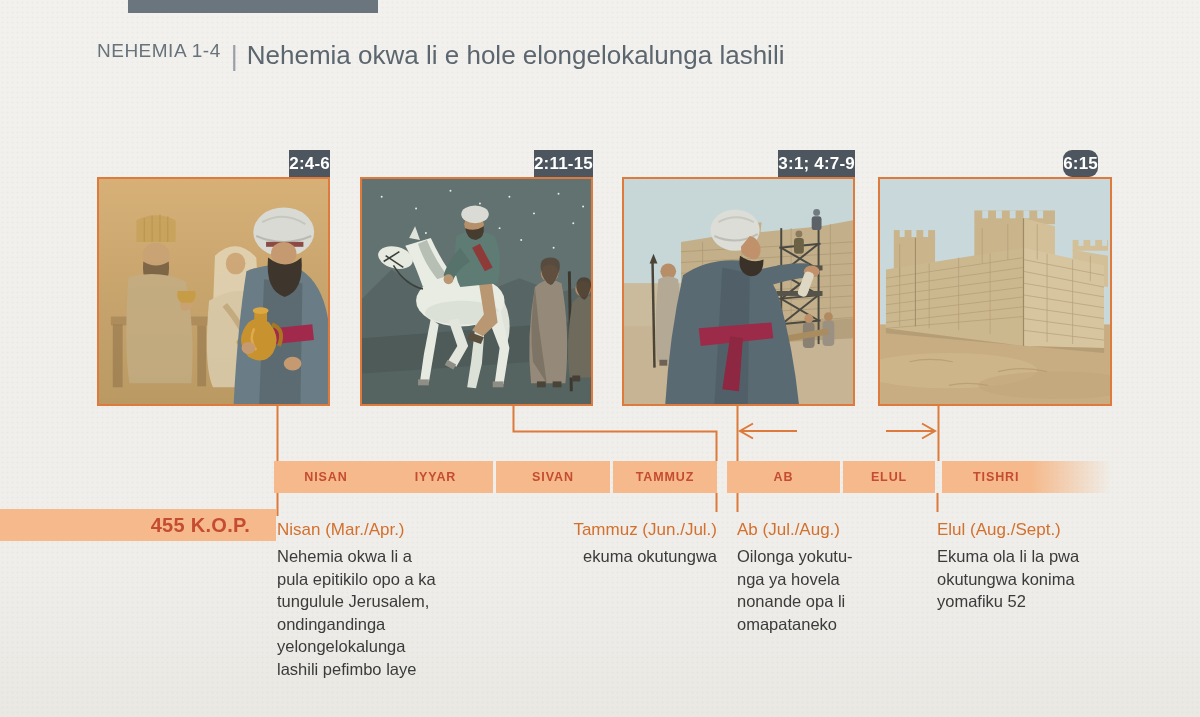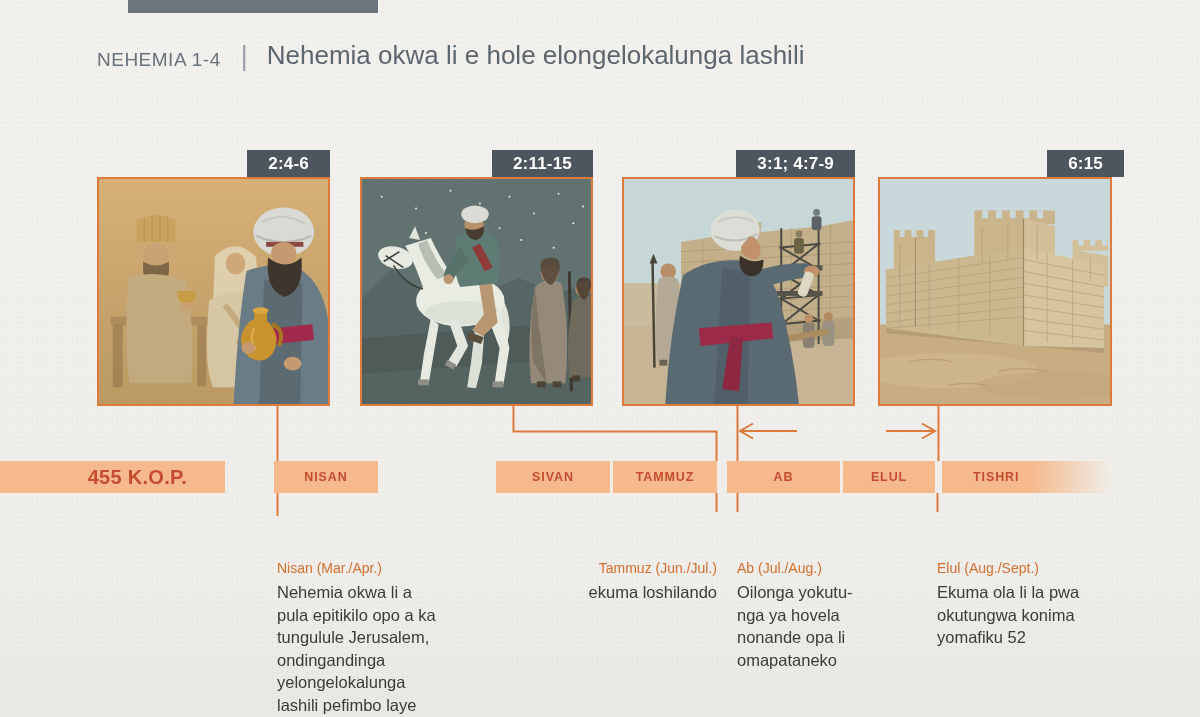--- a/index.html
+++ b/index.html
@@ -10,55 +10,55 @@
   }
   #stage{
     position:relative;width:1200px;height:717px;
     background:
       radial-gradient(rgba(90,80,60,0.025) 1px, transparent 1.2px),
       linear-gradient(180deg,#f2f1ed 0%,#efeeea 78%,#e9e8e3 100%);
     background-size:5px 5px,100% 100%;
   }
   
   .top-bar{position:absolute;left:128px;top:0;width:250px;height:13px;background:#6b757d;}
-  .title-row{position:absolute;left:97px;top:40px;display:flex;align-items:flex-end;white-space:nowrap;gap:10px;}
+  .title-row{position:absolute;left:97px;top:40px;display:flex;align-items:flex-start;white-space:nowrap;}
   .eyebrow{font-size:19px;letter-spacing:.5px;color:#68727b;}
   .title-sep{font-size:27px;font-weight:300;color:#99a0a7;margin:0 9px 0 10px;transform:translateY(1px);}
   .main-title{font-size:26px;color:#5c666f;}
   
   .panel-img{position:absolute;top:177px;width:233px;height:229px;box-sizing:border-box;border:2px solid #dd7a3c;background:#cbb;}
   .panel-img svg{display:block;width:100%;height:100%;}
   #img1{left:97px;} #img2{left:360px;} #img3{left:622px;} #img4{left:878px;width:234px;}
   .ref-tag{
     position:absolute;top:150px;height:27px;line-height:27px;
     background:#4d565e;color:#ffffff;font-size:17px;font-weight:bold;
-    padding:0 21px;letter-spacing:.2px;
+    padding:0 0;letter-spacing:.2px;
   }
-  #tag1{left:auto;right:870px;} #tag2{right:607px;} #tag3{right:345px;} #tag4{right:76px;}
+  #tag1{left:auto;right:870px;} #tag2{right:607px;} #tag3{right:345px;} #tag4{right:102px;border-radius:9px;}
   
   .band-seg{
     position:absolute;top:461px;height:32px;background:#f5b98b;
     display:flex;align-items:center;justify-content:center;
     color:#c54c30;font-weight:bold;font-size:12.5px;letter-spacing:.9px;
   }
-  #seg-era{left:0;width:225px;justify-content:flex-end;padding-right:38px;box-sizing:border-box;
-    font-size:20px;letter-spacing:.3px;}
+  #seg-era{left:0;width:276px;justify-content:flex-end;padding-right:26px;box-sizing:border-box;
+    font-size:20px;letter-spacing:.3px;margin-top:48px;}
   #seg-m0{left:262px;width:104px;margin-left:12px;}
   #seg-m1{left:378px;width:115px;}
   #seg-m2{left:496px;width:114px;}
   #seg-m3{left:613px;width:104px;}
   #seg-m4{left:727px;width:113px;}
   #seg-m5{left:843px;width:92px;}
   #seg-m6{left:942px;width:170px;justify-content:flex-start;padding-left:31px;box-sizing:border-box;
     background:linear-gradient(90deg,#f5b98b 0%,#f5b98b 52%,rgba(245,185,139,0) 100%);}
   
   #connectors{position:absolute;left:0;top:0;width:1200px;height:717px;pointer-events:none;}
   
   .note{position:absolute;top:520px;}
-  .note-heading{font-size:14px;color:#d4702e;margin-bottom:5px;white-space:nowrap;margin-top:40px;}
+  .note-heading{font-size:17px;color:#d4702e;margin-bottom:5px;white-space:nowrap;}
   .note-line{font-size:16.5px;line-height:22.5px;color:#3b3b3b;white-space:nowrap;}
   #note1{left:277px;}
   #note2{left:537px;width:180px;text-align:right;}
   #note3{left:737px;}
   #note4{left:937px;}
 </style>
 </head>
 <body>
 
 <div id="stage">
@@ -367,39 +367,40 @@
       <path d="M922 423.5 L935 431 L922 438.5"></path>
       <path d="M277.5 493 V516"></path>
       <path d="M716.5 493 V512"></path>
       <path d="M737.5 493 V512"></path>
       <path d="M937.5 493 V512"></path>
     </g>
   </svg>
 
   <div class="band-seg" id="seg-era">455 K.O.P.</div>
   <div class="band-seg" id="seg-m0">NISAN</div>
+  <div class="band-seg" id="seg-m1">IYYAR</div>
   <div class="band-seg" id="seg-m2">SIVAN</div>
   <div class="band-seg" id="seg-m3">TAMMUZ</div>
   <div class="band-seg" id="seg-m4">AB</div>
   <div class="band-seg" id="seg-m5">ELUL</div>
   <div class="band-seg" id="seg-m6">TISHRI</div>
 
   <div class="note" id="note1">
     <div class="note-heading">Nisan (Mar./Apr.)</div>
     <div class="note-line">Nehemia okwa li a</div>
     <div class="note-line">pula epitikilo opo a ka</div>
     <div class="note-line">tungulule Jerusalem,</div>
     <div class="note-line">ondingandinga</div>
     <div class="note-line">yelongelokalunga</div>
     <div class="note-line">lashili pefimbo laye</div>
   </div>
 
   <div class="note" id="note2">
     <div class="note-heading">Tammuz (Jun./Jul.)</div>
-    <div class="note-line">ekuma loshilando</div>
+    <div class="note-line">ekuma okutungwa</div>
   </div>
 
   <div class="note" id="note3">
     <div class="note-heading">Ab (Jul./Aug.)</div>
     <div class="note-line">Oilonga yokutu-</div>
     <div class="note-line">nga ya hovela</div>
     <div class="note-line">nonande opa li</div>
     <div class="note-line">omapataneko</div>
   </div>
 

